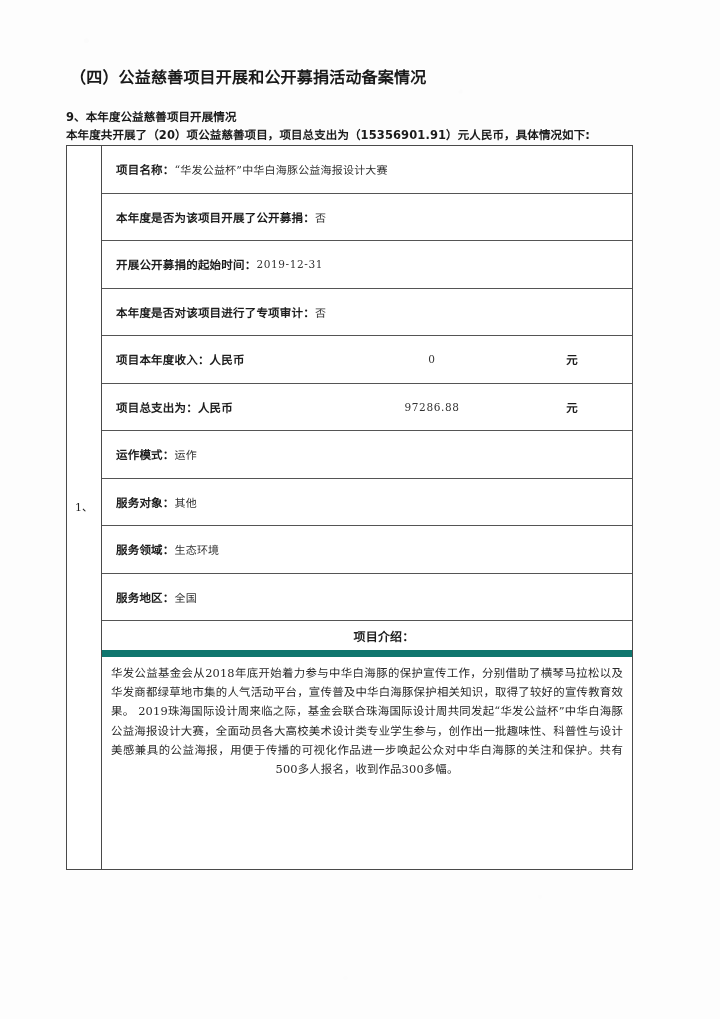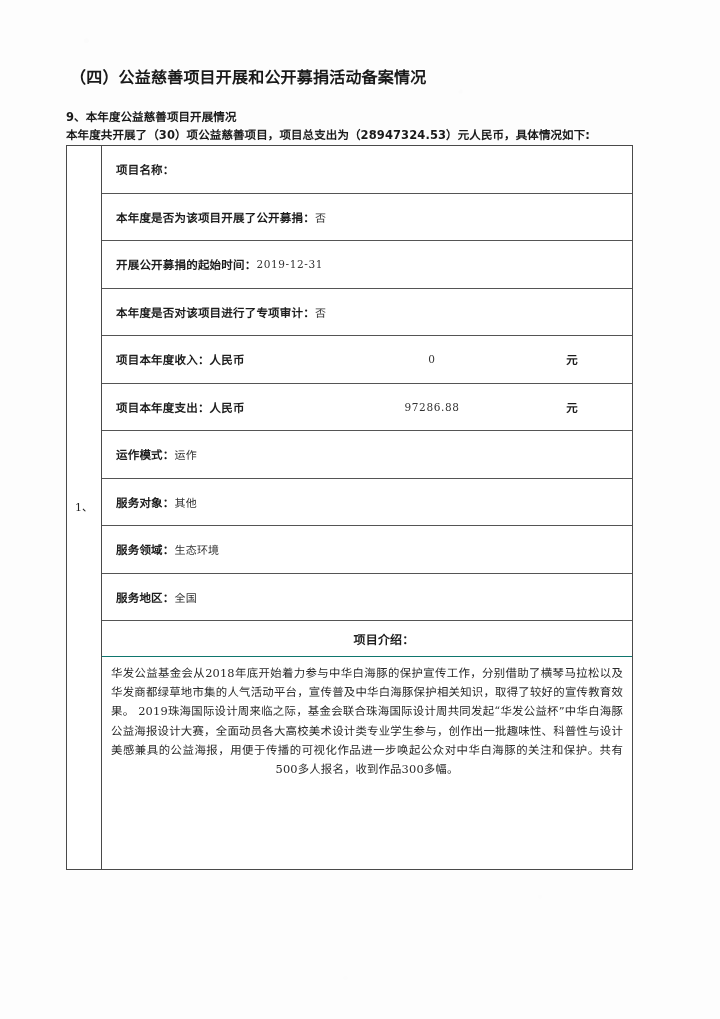--- a/index.html
+++ b/index.html
@@ -148,21 +148,21 @@
     font-size: 11.5px;
     font-weight: bold;
     font-family: "DejaVu Serif", "Liberation Serif", serif;
     color: #1c1c1c;
   }
 
   
   .intro-head {
     height: 36px;
     box-sizing: border-box;
-    border-bottom: 1px solid #0f766e;
+    border-bottom: 7px solid #0f766e;
     display: flex;
     align-items: center;
     justify-content: center;
   }
   .intro-head .lbl {
     font-size: 12px;
     padding-left: 34px;
   }
 
   
@@ -187,32 +187,33 @@
 </head>
 <body>
 
 <div class="page">
   <div class="scan-noise"></div>
 
   <div class="section-title">（四）公益慈善项目开展和公开募捐活动备案情况</div>
 
   <div class="sub-title">9、本年度公益慈善项目开展情况</div>
 
-  <div class="summary-line">本年度共开展了（30）项公益慈善项目，项目总支出为（28947324.53）元人民币，具体情况如下:</div>
+  <div class="summary-line">本年度共开展了（20）项公益慈善项目，项目总支出为（15356901.91）元人民币，具体情况如下:</div>
 
   <div class="project-table">
 
     <div class="idx-col">
       <div class="idx-label">1、</div>
     </div>
 
     <div class="rows-col">
 
       <div class="trow">
         <span class="lbl">项目名称：</span>
+        <span class="val">“华发公益杯”中华白海豚公益海报设计大赛</span>
       </div>
 
       <div class="trow">
         <span class="lbl">本年度是否为该项目开展了公开募捐：</span>
         <span class="val">否</span>
       </div>
 
       <div class="trow">
         <span class="lbl">开展公开募捐的起始时间：</span>
         <span class="val-mono">2019-12-31</span>
@@ -223,21 +224,21 @@
         <span class="val">否</span>
       </div>
 
       <div class="trow">
         <span class="lbl">项目本年度收入：人民币</span>
         <span class="val-mono amount">0</span>
         <span class="unit">元</span>
       </div>
 
       <div class="trow">
-        <span class="lbl">项目本年度支出：人民币</span>
+        <span class="lbl">项目总支出为：人民币</span>
         <span class="val-mono amount">97286.88</span>
         <span class="unit">元</span>
       </div>
 
       <div class="trow">
         <span class="lbl">运作模式：</span>
         <span class="val">运作</span>
       </div>
 
       <div class="trow">

